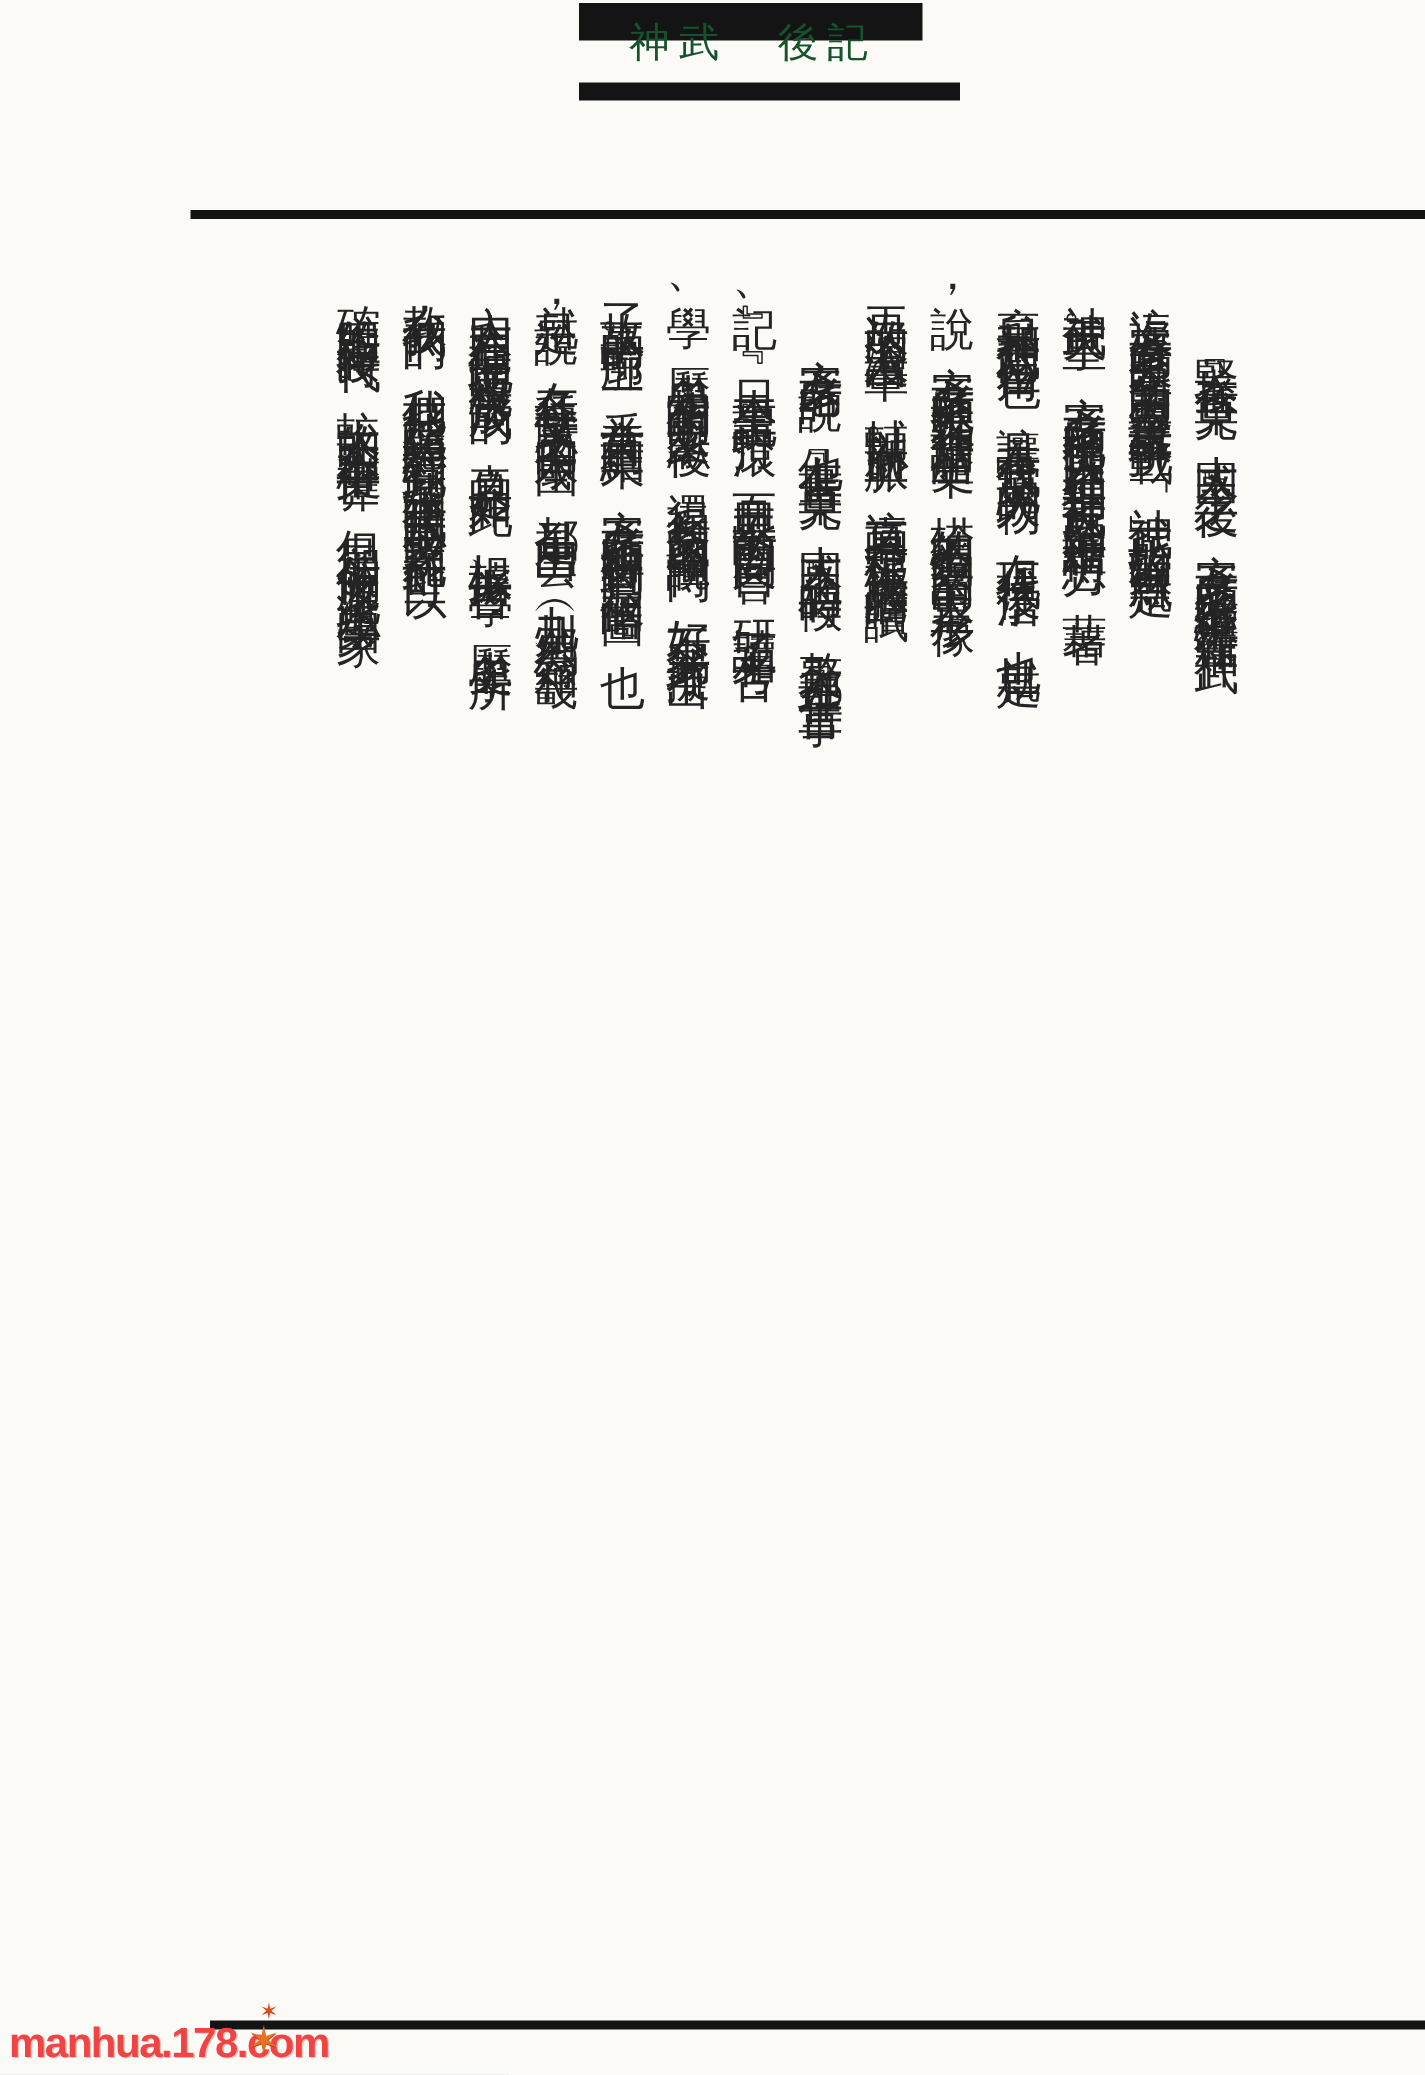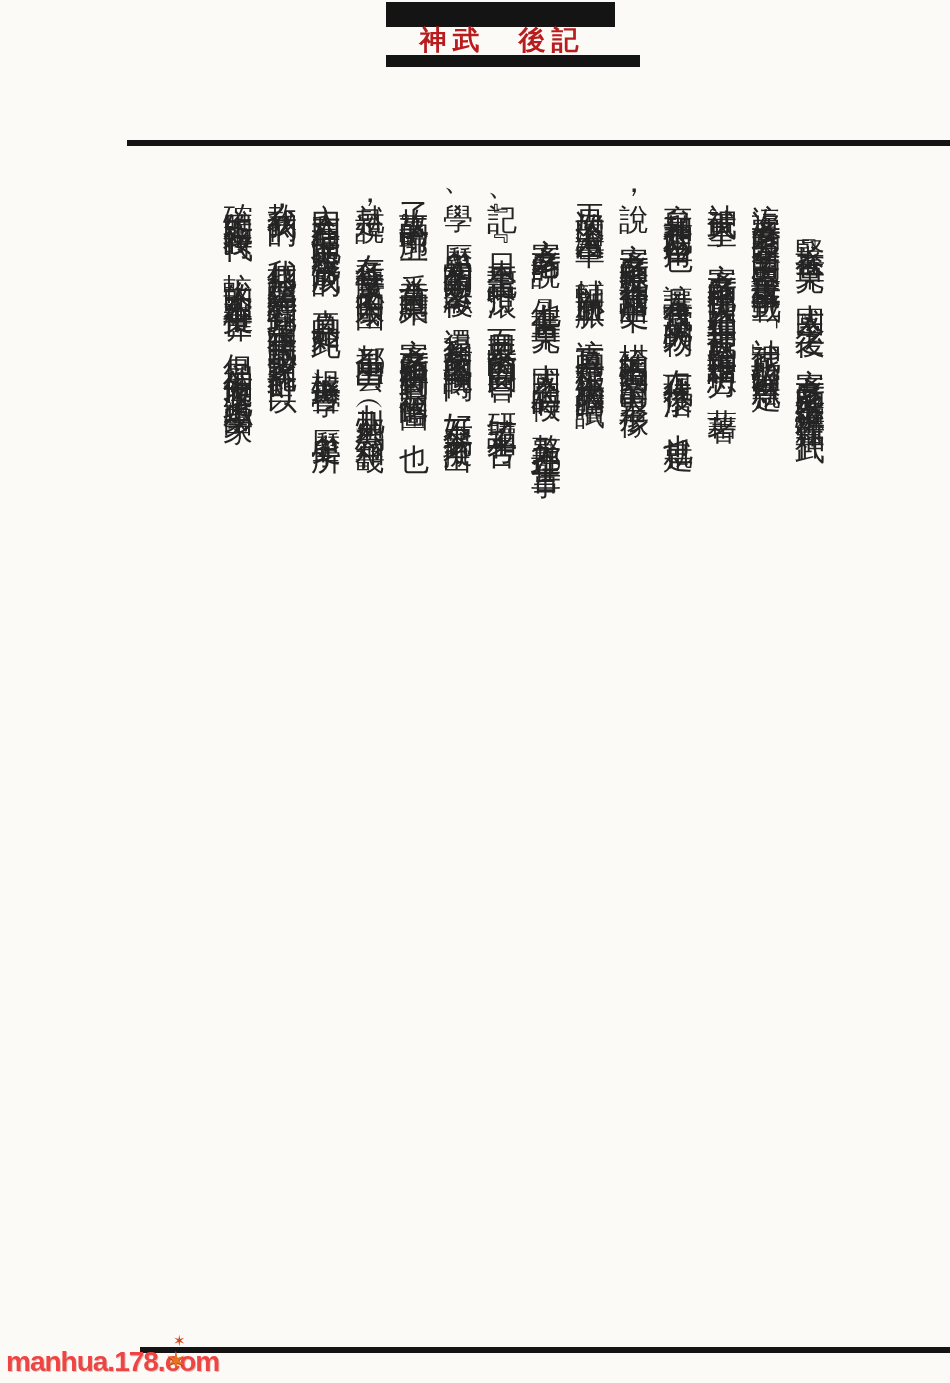--- a/index.html
+++ b/index.html
@@ -9,23 +9,23 @@
     background:#fbfaf6;
     overflow:hidden;
     font-family:"DejaVu Serif", serif;
   }
   
   .hdr-bar-top{
     position:absolute;left:386px;top:2px;width:229px;height:25px;
     background:#141414;
   }
   .hdr-title{
-    position:absolute;left:378px;top:25px;width:248px;height:30px;
+    position:absolute;left:378px;top:13px;width:248px;height:30px;
     display:flex;align-items:center;justify-content:center;
-    font-size:27px;font-weight:bold;color:#b91c1c;
+    font-size:27px;font-weight:normal;color:#14532d;
     letter-spacing:6px;white-space:pre;
   }
   .hdr-bar-bottom{
     position:absolute;left:386px;top:55px;width:254px;height:12px;
     background:#141414;
   }
   
   .rule-top{
     position:absolute;left:127px;top:140px;width:823px;height:6px;
     background:#141414;

